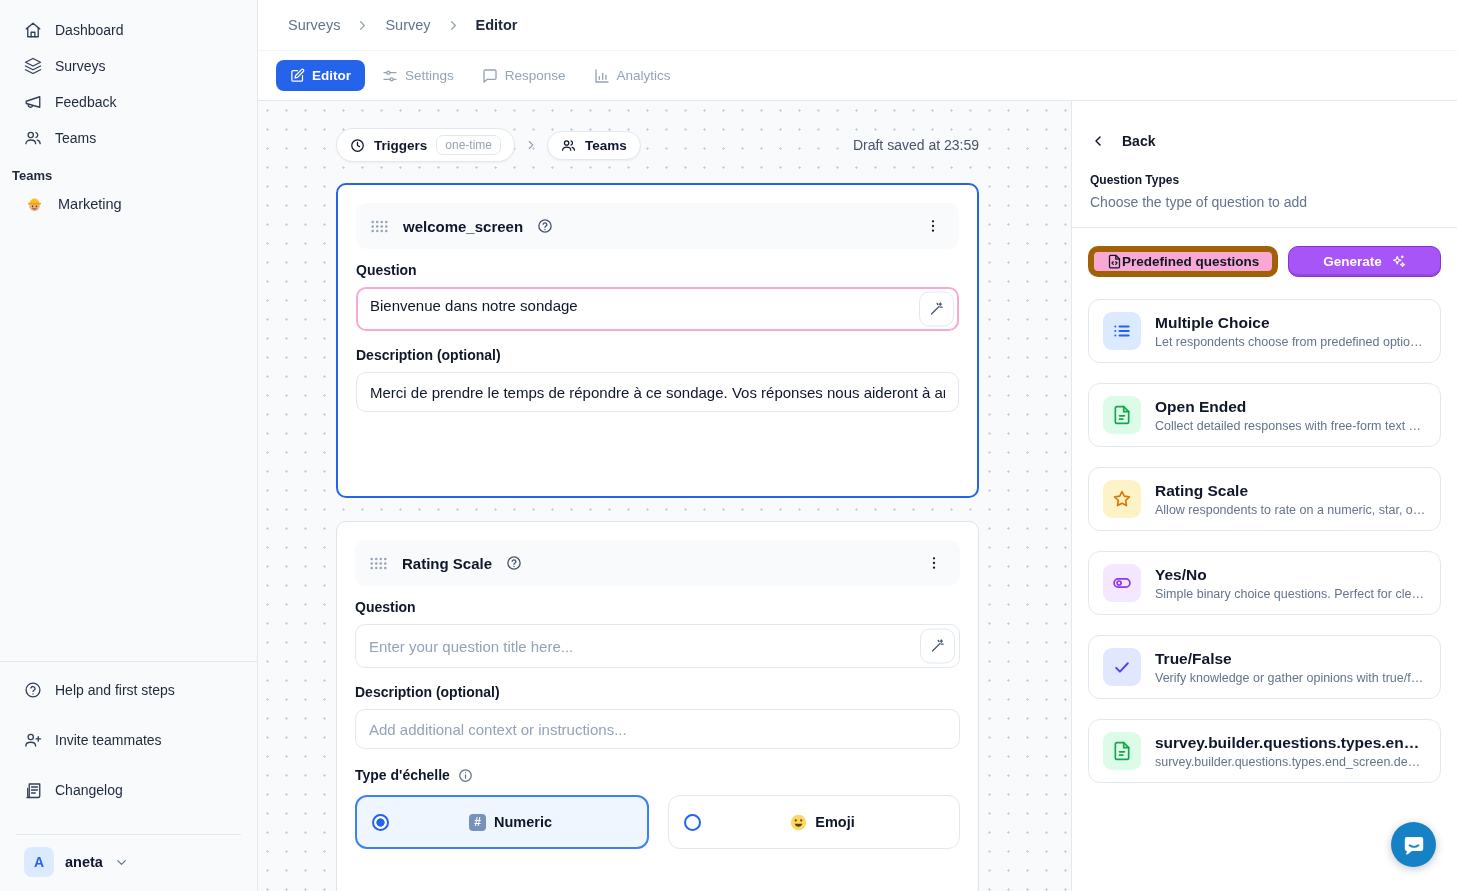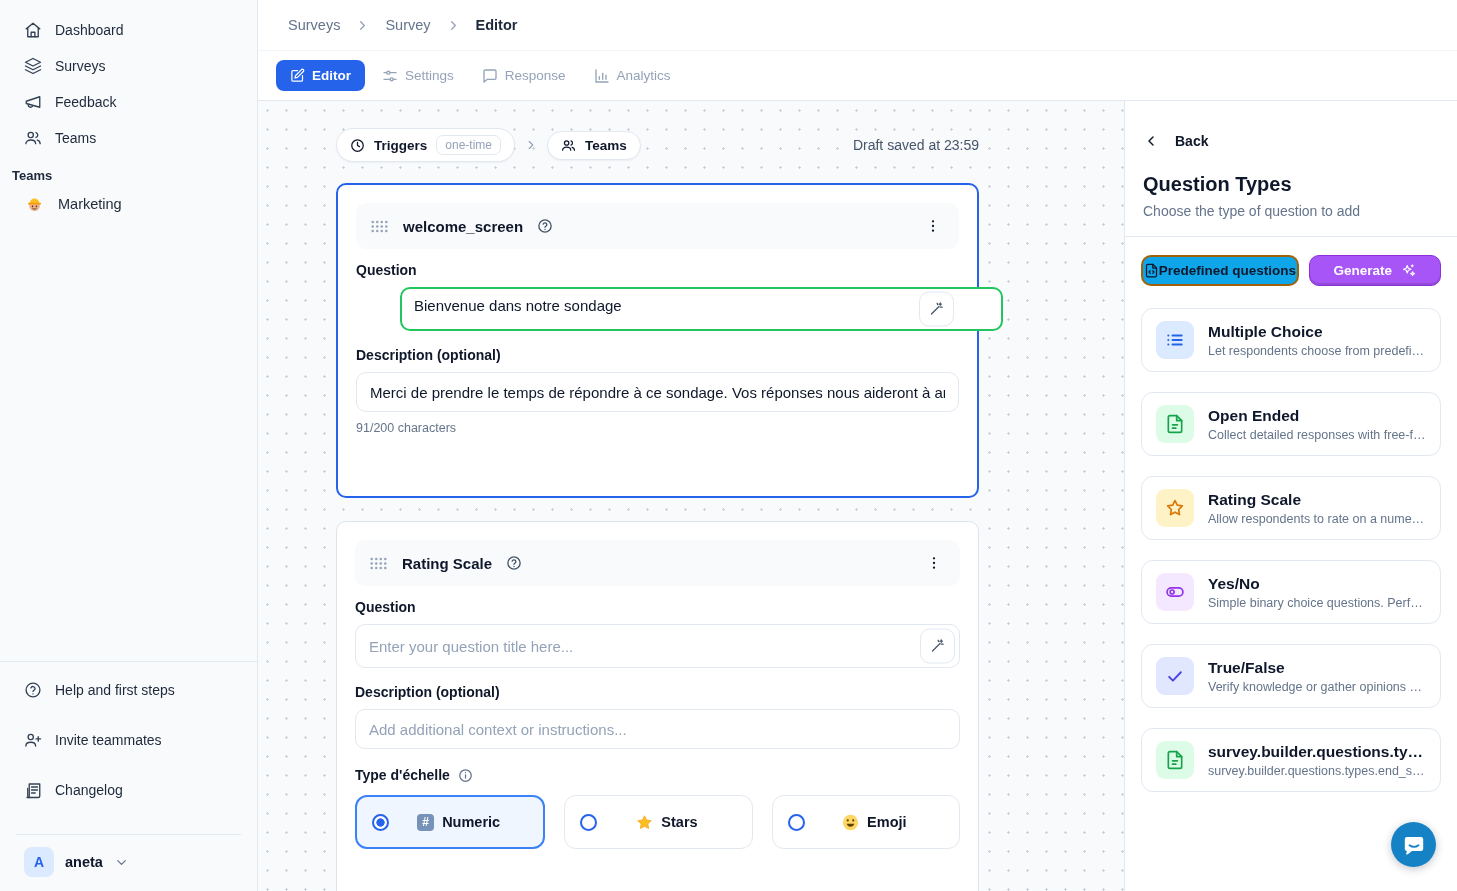--- a/index.html
+++ b/index.html
@@ -53,43 +53,43 @@
   .q-card.selected { border:2px solid #2563eb; height:315px; margin-bottom:23px; }
   .q-card.rating { height:520px; }
   .card-head { background:#f8fafc; border-radius:10px; height:46px; display:flex; align-items:center; gap:14px; padding:0 14px; margin-bottom:13px; }
   .grip { color:#94a3b8; cursor:grab; }
   .card-title { font-size:15px; font-weight:700; color:#0f172a; }
   .help-ico { color:#475569; cursor:pointer; }
   .kebab { margin-left:auto; color:#0f172a; cursor:pointer; padding:4px; }
   .field-label { font-size:14px; font-weight:600; color:#0f172a; margin:8px 0 9px; display:flex; align-items:center; gap:8px; }
   .input-wrap { position:relative; }
   .txt-input { width:100%; height:44px; border:1px solid #e2e8f0; border-radius:10px; padding:0 52px 0 13px; font-size:15px; font-family:"Liberation Sans",sans-serif; color:#0f172a; background:#fff; outline:none; }
-  .txt-input.focused { border:2px solid #22c55e; padding:0 51px 8px 12px;margin-left:44px; }
+  .txt-input.focused { border:2px solid #f9a8d4; padding:0 51px 8px 12px; }
   .txt-input::placeholder { color:#94a3b8; }
   .desc-input { width:100%; height:40px; border:1px solid #e2e8f0; border-radius:10px; padding:0 13px; font-size:15px; font-family:"Liberation Sans",sans-serif; color:#0f172a; background:#fff; outline:none; }
   .desc-input::placeholder { color:#94a3b8; }
   .ai-btn { position:absolute; right:5px; top:50%; transform:translateY(-50%); width:35px; height:35px; border-radius:10px; border:1px solid #e2e8f0; background:#fff; color:#475569; display:flex; align-items:center; justify-content:center; cursor:pointer; }
   .char-count { font-size:12.5px; color:#64748b; margin-top:9px; }
   .mt16 { margin-top:16px; }
   .scale-row { display:flex; gap:19px; margin-top:12px; }
   .scale-opt { flex:1; height:54px; border:1px solid #e2e8f0; border-radius:12px; background:#fff; display:flex; align-items:center; padding:0 15px; cursor:pointer; }
   .scale-opt.selected { border:2px solid #3b82f6; background:#eff6ff; }
   .radio { width:17px; height:17px; border-radius:50%; border:2px solid #2563eb; background:#fff; flex:none; }
   .radio.checked { background:radial-gradient(circle, #2563eb 42%, #fff 48%); }
   .opt-center { flex:1; display:flex; align-items:center; justify-content:center; gap:8px; font-size:14.5px; font-weight:600; color:#0f172a; }
   .keycap { width:17px; height:17px; border-radius:4px; background:#7692b8; color:#fff; font-size:12px; font-weight:bold; display:flex; align-items:center; justify-content:center; }
 
   
-  .panel { width:333px; flex:none; background:#fff; border-left:1px solid #e2e8f0; padding:32px 16px 0; position:relative; }
+  .panel { width:386px; flex:none; background:#fff; border-left:1px solid #e2e8f0; padding:32px 16px 0; position:relative; }
   .back-row { display:flex; align-items:center; gap:16px; font-size:14px; font-weight:600; color:#0f172a; cursor:pointer; margin:0 2px 24px; }
-  .panel-title { font-size:20px; font-weight:700; margin:0 2px 7px; }
+  .panel-title { font-size:12px; font-weight:700; margin:0 2px 7px; }
   .panel-sub { font-size:14px; color:#64748b; margin:0 2px 17px; }
   .panel-divider { border-top:1px solid #e2e8f0; margin:0 -16px 18px; }
   .panel-actions { display:flex; gap:10px; margin-bottom:22px; }
-  .predef-btn { flex:1.18; height:31px; background:#0ea5e9; border:2px solid #a16207; border-radius:10px; display:flex; align-items:center; justify-content:center; font-size:13.5px; font-weight:600; color:#0f172a; cursor:pointer; }
+  .predef-btn { flex:1.18; height:31px; background:#f9a8d4; border:6px solid #a16207; border-radius:10px; display:flex; align-items:center; justify-content:center; font-size:13.5px; font-weight:600; color:#0f172a; cursor:pointer; }
   .generate-btn { flex:1; height:31px; background:#a855f7; border:1px solid #8b2fd6; border-radius:10px; display:flex; align-items:center; justify-content:center; gap:9px; font-size:13.5px; font-weight:700; color:#fff; cursor:pointer; box-shadow:inset 0 -2px 0 rgba(0,0,0,.12); }
   .qt-list { display:flex; flex-direction:column; gap:20px; }
   .qt-item { border:1px solid #e2e8f0; border-radius:12px; padding:12px 14px; display:flex; align-items:center; gap:14px; min-width:0; cursor:pointer; background:#fff; }
   .qt-icon { width:38px; height:38px; border-radius:9px; display:flex; align-items:center; justify-content:center; flex:none; }
   .qt-blue { background:#dbeafe; color:#2563eb; }
   .qt-green { background:#dcfce7; color:#16a34a; }
   .qt-amber { background:#fef3c7; color:#d97706; }
   .qt-purple { background:#f3e8ff; color:#9333ea; }
   .qt-indigo { background:#e0e7ff; color:#4f46e5; }
   .qt-text { min-width:0; }
@@ -352,21 +352,20 @@
                       <path d="M18 2v4"></path>
                       <path d="M16 4h4"></path>
                       <path d="M21 9h-3"></path>
                       <path d="M13 3l1 2"></path>
                     </svg>
                   </span>
               </div>
             </div>
             <div class="field-label mt16">Description (optional)</div>
             <input class="desc-input" value="Merci de prendre le temps de répondre à ce sondage. Vos réponses nous aideront à améliorer" style="">
-            <div class="char-count">91/200 characters</div>
           </div>
 
           <div class="q-card rating">
             <div class="card-head">
               <span class="grip">
                   <svg width="19" height="15" viewBox="0 0 21 16" fill="currentColor">
                     <circle cx="3" cy="3" r="1.4"></circle>
                     <circle cx="8" cy="3" r="1.4"></circle>
                     <circle cx="13" cy="3" r="1.4"></circle>
                     <circle cx="18" cy="3" r="1.4"></circle>
@@ -429,31 +428,20 @@
                 <span class="radio checked"></span>
                 <span class="opt-center">
                   <span class="keycap">#</span>
                   <span>Numeric</span>
                 </span>
               </div>
               <div class="scale-opt">
                 <span class="radio"></span>
                 <span class="opt-center">
                   <span>
-                      <svg width="17" height="17" viewBox="0 0 24 24">
-                        <path d="M12 2.5l2.9 6 6.6.9-4.8 4.6 1.2 6.5L12 17.4l-5.9 3.1 1.2-6.5L2.5 9.4l6.6-.9z" fill="#fbbf24" stroke="#f59e0b" stroke-width="1"></path>
-                      </svg>
-                    </span>
-                  <span>Stars</span>
-                </span>
-              </div>
-              <div class="scale-opt">
-                <span class="radio"></span>
-                <span class="opt-center">
-                  <span>
                       <svg width="17" height="17" viewBox="0 0 16 16">
                         <circle cx="8" cy="8" r="7.2" fill="#fdd663"></circle>
                         <circle cx="5.4" cy="6" r="1" fill="#5f4200"></circle>
                         <circle cx="10.6" cy="6" r="1" fill="#5f4200"></circle>
                         <path d="M4.5 9.2a3.6 3.6 0 0 0 7 0z" fill="#5f4200"></path>
                       </svg>
                     </span>
                   <span>Emoji</span>
                 </span>
               </div>

